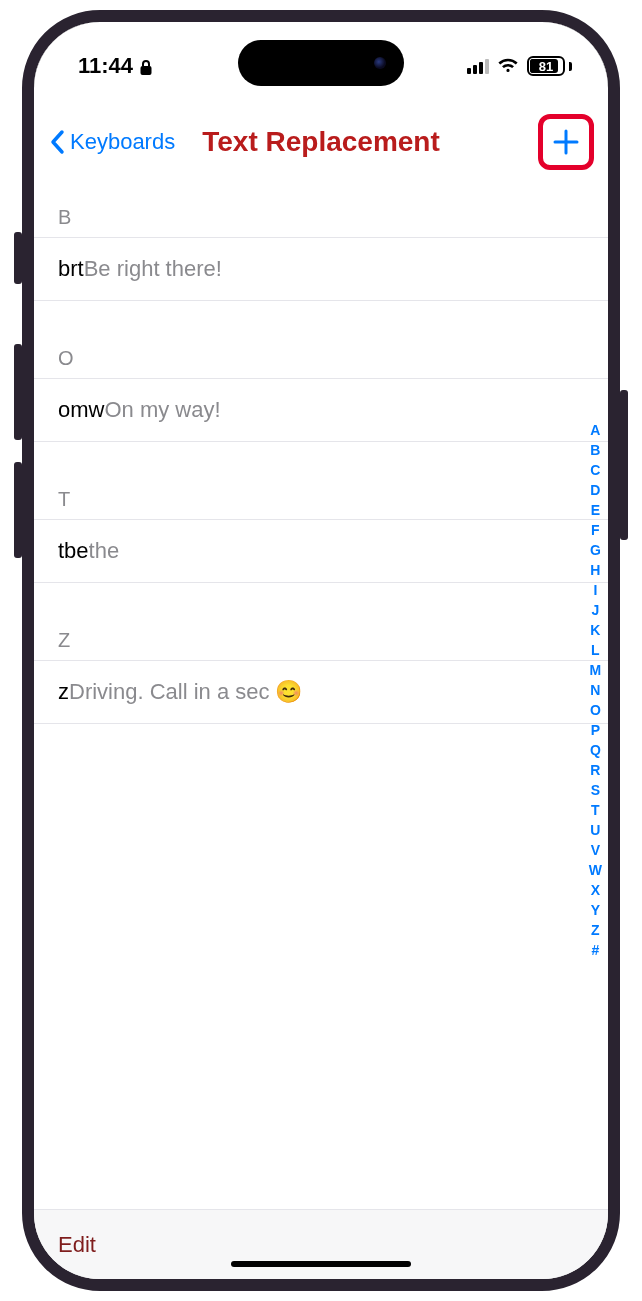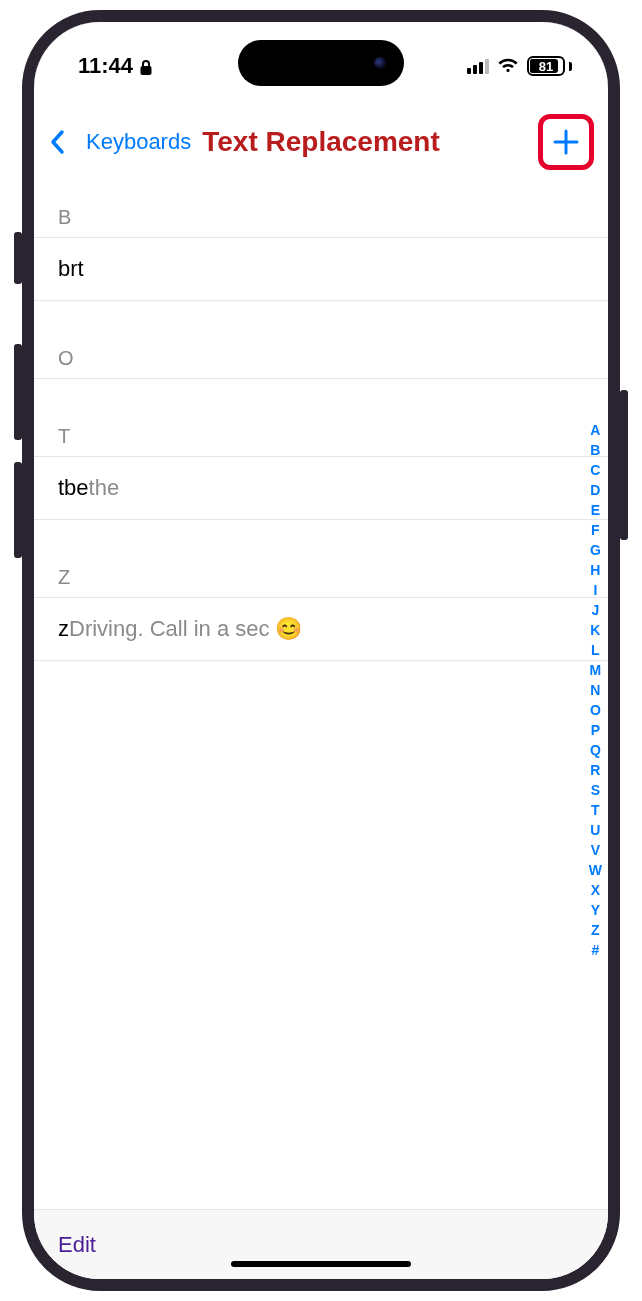--- a/index.html
+++ b/index.html
@@ -83,21 +83,21 @@
   }
 
   .nav-bar{
     margin-top: 92px;
     height: 56px;
     display:flex; align-items:center;
     padding: 0 14px;
     position:relative;
   }
   .back-btn{
-    display:flex; align-items:center; gap:20px;
+    display:flex; align-items:center; gap:4px;
     color:#007aff; font-size:22px;
     cursor:pointer;
   }
   .back-btn svg{display:block}
   .nav-title{
     position:absolute; left:50%; transform:translateX(-50%);
     font-size:28px; font-weight:600; color:#b91c1c;
   }
   .add-btn{
     position:absolute; right:16px; top:50%; transform:translateY(-50%);
@@ -141,21 +141,21 @@
     z-index:30;
   }
   .alpha-index span{ line-height:19px; cursor:pointer;}
 
   .toolbar{
     height:70px; display:flex; align-items:center;
     padding:0 24px;
     background:#f7f7f8;
     border-top:1px solid #e5e5ea;
   }
-  .edit-btn{ color:#4c1d95; font-size:22px; cursor:pointer;}
+  .edit-btn{ color:#7f1d1d; font-size:22px; cursor:pointer;}
 
   .home-indicator{
     position:absolute; bottom:12px; left:50%; transform:translateX(-50%);
     width:180px; height:6px; background:#000; border-radius:4px;
   }
 </style>
 </head>
 <body>
 
 <div class="side-btn vol1"></div>
@@ -217,23 +217,28 @@
           </svg>
       </div>
     </div>
 
     <div class="content">
 
       <div id="sections-mount">
           <div class="section-header">B</div>
           <div class="row">
             <span class="shortcut">brt</span>
+            <span class="phrase">Be right there!</span>
           </div>
           <div class="section-gap"></div>
           <div class="section-header">O</div>
+          <div class="row">
+            <span class="shortcut">omw</span>
+            <span class="phrase">On my way!</span>
+          </div>
           <div class="section-gap"></div>
           <div class="section-header">T</div>
           <div class="row">
             <span class="shortcut">tbe</span>
             <span class="phrase">the</span>
           </div>
           <div class="section-gap"></div>
           <div class="section-header">Z</div>
           <div class="row">
             <span class="shortcut">z</span>

